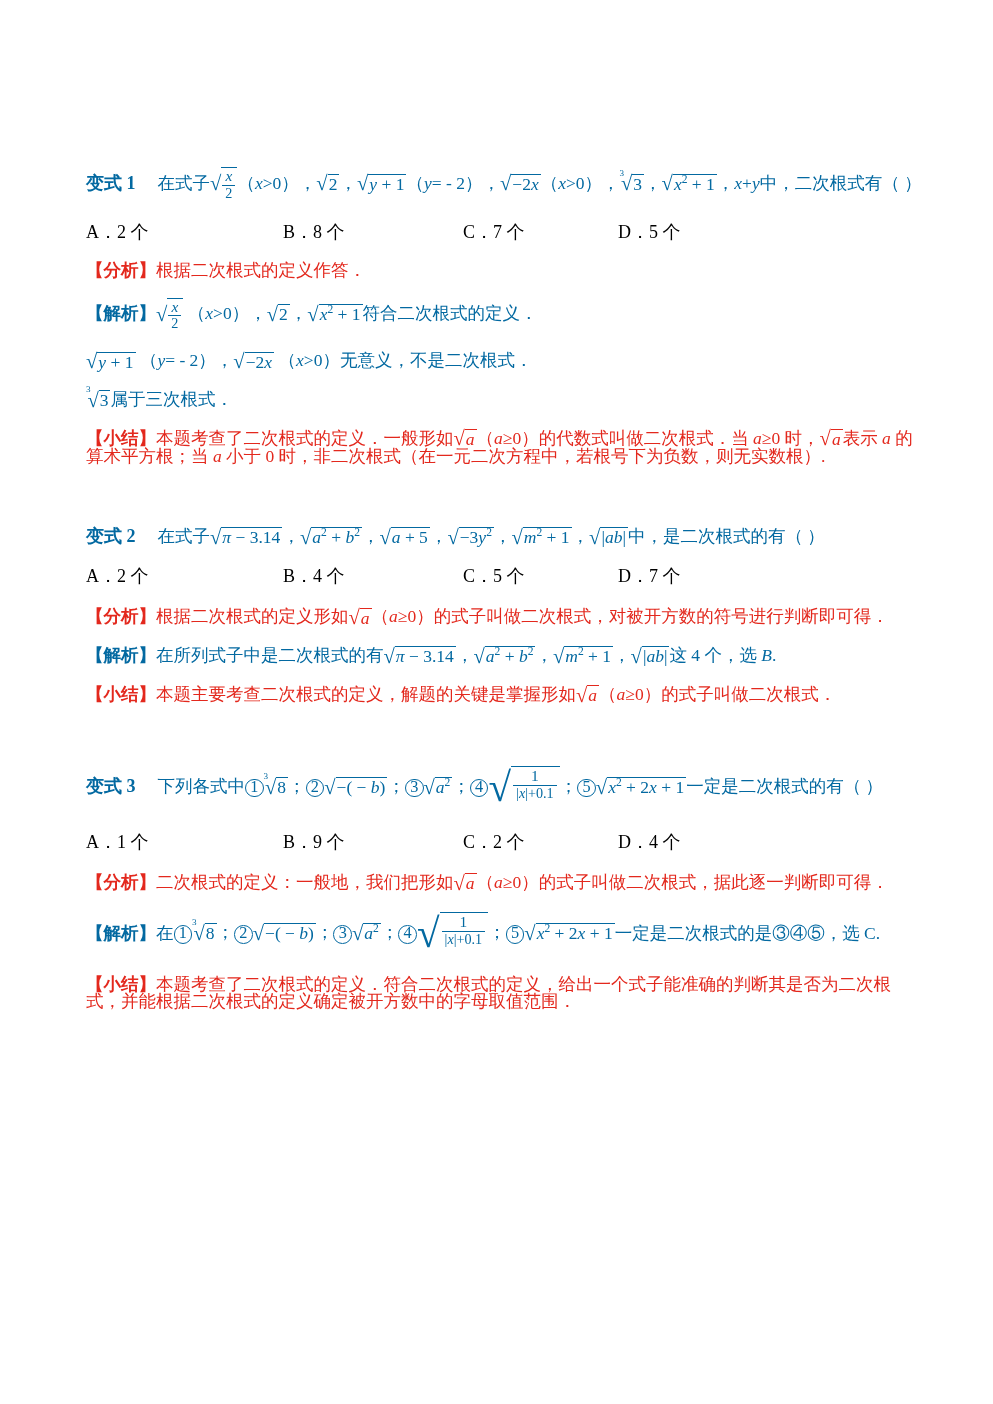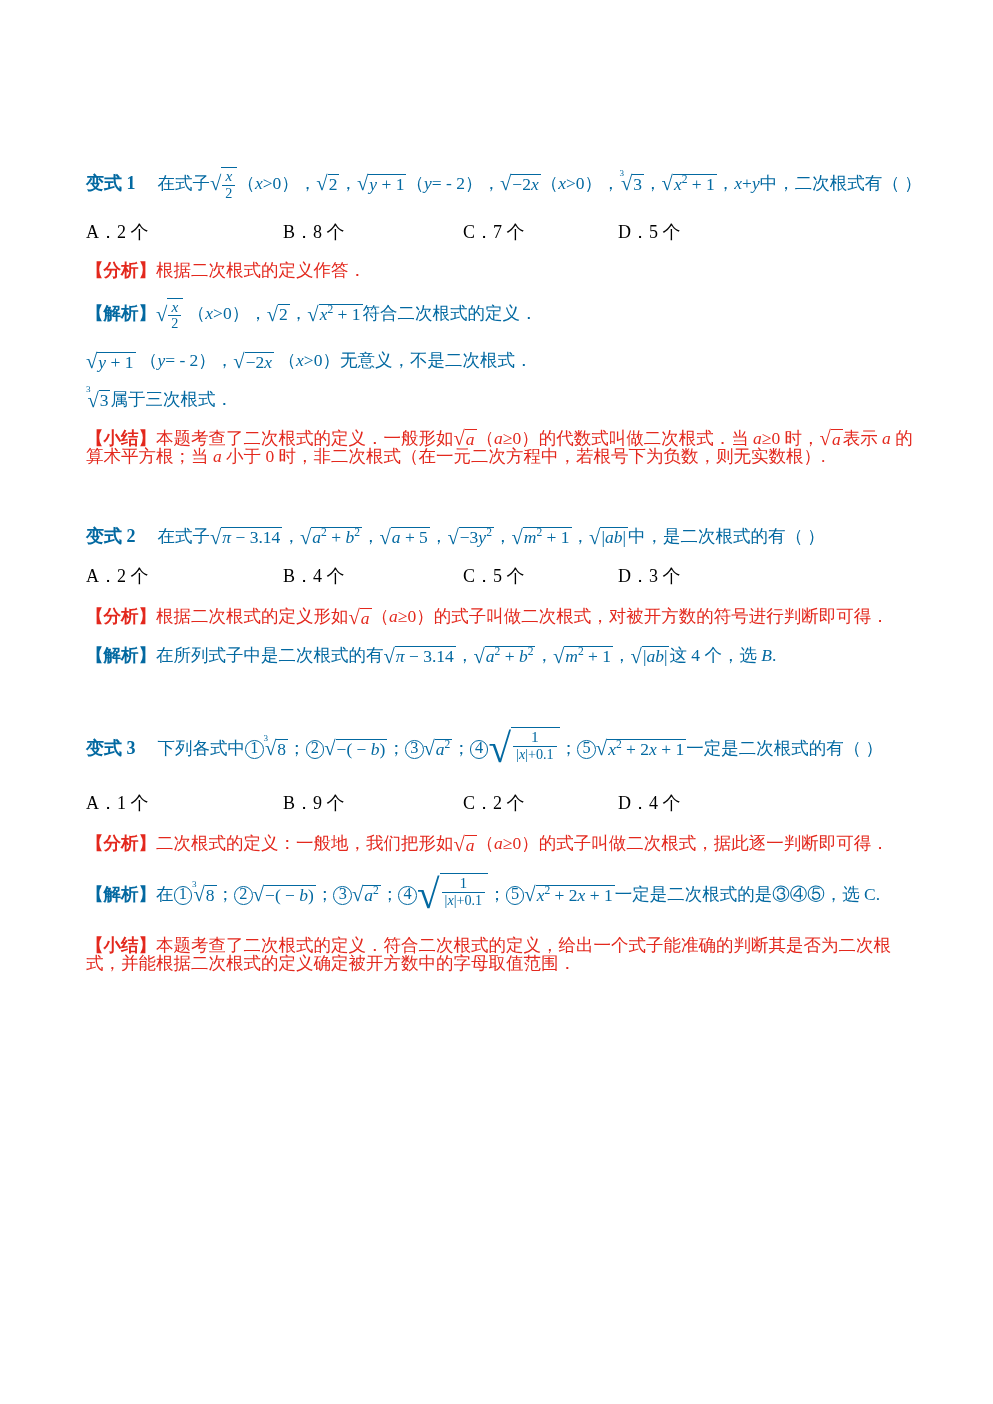--- a/index.html
+++ b/index.html
@@ -144,31 +144,34 @@
   <div class="block">
 
     <div class="line">
       <span class="vs-label">变式 2</span><span class="vs-gap"></span><span>在式子</span><span><span class="rad"><span class="sqrtglyph">√</span><span class="radbody"><span class="mathi">π</span> − 3.14</span></span>，<span class="rad"><span class="sqrtglyph">√</span><span class="radbody"><span class="mathi">a</span><sup class="exn">2</sup> + <span class="mathi">b</span><sup class="exn">2</sup></span></span>，<span class="rad"><span class="sqrtglyph">√</span><span class="radbody"><span class="mathi">a</span> + 5</span></span>，<span class="rad"><span class="sqrtglyph">√</span><span class="radbody"><span class="mrm">−</span>3<span class="mathi">y</span><sup class="exn">2</sup></span></span>，<span class="rad"><span class="sqrtglyph">√</span><span class="radbody"><span class="mathi">m</span><sup class="exn">2</sup> + 1</span></span>，<span class="rad"><span class="sqrtglyph">√</span><span class="radbody">|<span class="mathi">ab</span>|</span></span></span><span>中，是二次根式的有（      ）</span>
     </div>
 
     <div class="opts">
       <div class="opt">A．2 个</div>
       <div class="opt">B．4 个</div>
       <div class="opt">C．5 个</div>
-      <div class="opt">D．3 个</div>
+      <div class="opt">D．7 个</div>
     </div>
 
     <div class="line red">
       <span class="tag">【分析】</span>根据二次根式的定义形如<span class="rad"><span class="sqrtglyph">√</span><span class="radbody mathi">a</span></span>（<span class="mathi">a</span>≥0）的式子叫做二次根式，对被开方数的符号进行判断即可得．
     </div>
 
     <div class="line">
       <span class="tag">【解析】</span>在所列式子中是二次根式的有<span class="rad"><span class="sqrtglyph">√</span><span class="radbody"><span class="mathi">π</span> − 3.14</span></span>，<span class="rad"><span class="sqrtglyph">√</span><span class="radbody"><span class="mathi">a</span><sup class="exn">2</sup> + <span class="mathi">b</span><sup class="exn">2</sup></span></span>，<span class="rad"><span class="sqrtglyph">√</span><span class="radbody"><span class="mathi">m</span><sup class="exn">2</sup> + 1</span></span>，<span class="rad"><span class="sqrtglyph">√</span><span class="radbody">|<span class="mathi">ab</span>|</span></span>这 4 个，选 <span class="mathi">B</span>.
     </div>
 
+    <div class="line red">
+      <span class="tag">【小结】</span>本题主要考查二次根式的定义，解题的关键是掌握形如<span class="rad"><span class="sqrtglyph">√</span><span class="radbody mathi">a</span></span>（<span class="mathi">a</span>≥0）的式子叫做二次根式．
+    </div>
   </div>
 
   <div class="gap"></div>
 
   <div class="block">
 
     <div class="line">
       <span class="vs-label">变式 3</span><span class="vs-gap"></span><span>下列各式中</span><span><span class="circnum">1</span><span class="rad"><span class="radwrap"><span class="idx">3</span><span class="sqrtglyph">√</span></span><span class="radbody mrm">8</span></span>；<span class="circnum">2</span><span class="rad"><span class="sqrtglyph">√</span><span class="radbody"><span class="mrm">−</span>( <span class="mrm">−</span> <span class="mathi">b</span>)</span></span>；<span class="circnum">3</span><span class="rad"><span class="sqrtglyph">√</span><span class="radbody"><span class="mathi">a</span><sup class="exn">2</sup></span></span>；<span class="circnum">4</span><span class="rad-tall"><span class="sqrtglyph">√</span><span class="radbody"><span class="frac"><span class="num mrm">1</span><span class="den">|<span class="mathi">x</span>|+0.1</span></span></span></span>；<span class="circnum">5</span><span class="rad"><span class="sqrtglyph">√</span><span class="radbody"><span class="mathi">x</span><sup class="exn">2</sup> + 2<span class="mathi">x</span> + 1</span></span></span><span>一定是二次根式的有（      ）</span>
     </div>
 

